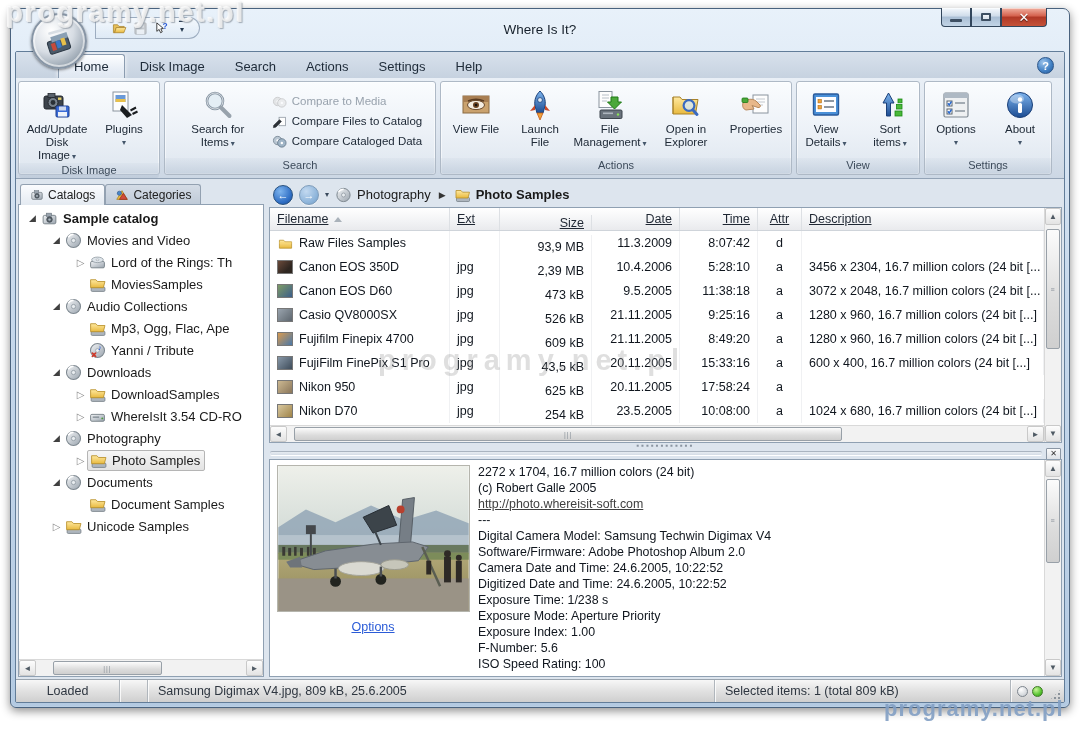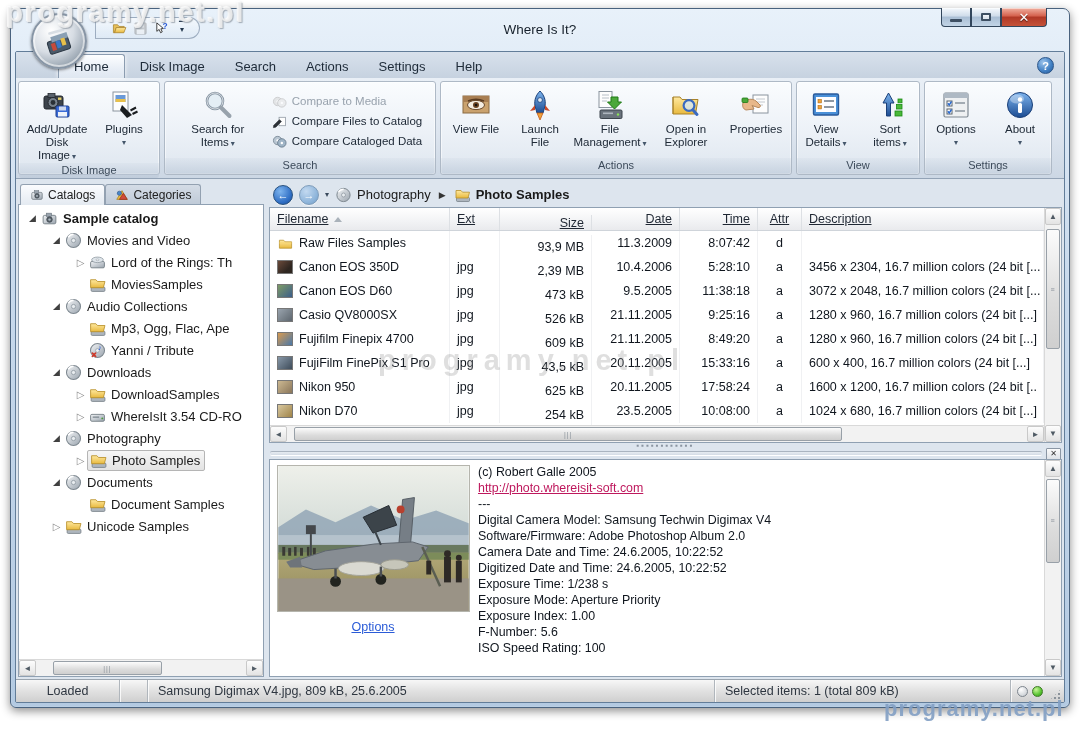--- a/index.html
+++ b/index.html
@@ -141,21 +141,21 @@
   .ridge { flex:1; height:5px; border-top:1px solid #aab4c0; border-bottom:1px solid #fff; background:linear-gradient(#e7ecf2,#d4dce5); border-radius:2px; }
   .xbtn { width:15px; height:12px; border:1px solid #8a96a4; background:linear-gradient(#fbfbfb,#dfe3e8); font-size:8px; color:#333; display:flex; align-items:center; justify-content:center; border-radius:1px; }
 
   
   .preview { flex:1; border:1px solid #8fa0b2; background:#fff; display:flex; min-height:0; }
   .pv-left { width:206px; flex:0 0 206px; padding:5px 6px; display:flex; flex-direction:column; align-items:center; }
   .pv-photo { width:193px; height:147px; border:1px solid #b5b5ad; }
   .pv-options { margin-top:8px; font-size:12.5px; color:#2a5bd7; text-decoration:underline; cursor:pointer; }
   .pv-text { flex:1; padding:4px 6px 0 2px; font-size:12.4px; line-height:16px; color:#10161e; overflow:hidden; }
   .pv-line { white-space:nowrap; }
-  .pv-link { color:#be185d; text-decoration:underline; }
+  .pv-link { color:#404040; text-decoration:underline; }
 
   
   .statusbar { height:23px; flex:0 0 23px; background:linear-gradient(#f7f7f7,#e3e3e3 45%,#cfcfcf); border-top:1px solid #9aa4ae; display:flex; align-items:stretch; font-size:12.5px; color:#2e3640; }
   .sb-cell { display:flex; align-items:center; padding:0 10px; border-right:1px solid #b0b6bc; box-shadow:1px 0 0 rgba(255,255,255,.8); white-space:nowrap; overflow:hidden; }
   .sb-loaded { width:104px; justify-content:center; flex:0 0 104px; }
   .sb-empty { width:28px; flex:0 0 28px; padding:0; }
   .sb-file { flex:1; min-width:0; }
   .sb-sel { width:296px; flex:0 0 296px; }
   .sb-leds { display:flex; align-items:center; gap:4px; padding:0 6px; }
   .led { width:11px; height:11px; border-radius:50%; border:1px solid #7e868e; }
@@ -820,21 +820,20 @@
                 <div class="tr">
                   <div class="td c-name">
                       <span class="fthumb t6"></span>
                       <span>Nikon 950</span>
                     </div>
                   <div class="td c-ext">jpg</div>
                   <div class="td c-size">625 kB</div>
                   <div class="td c-date">20.11.2005</div>
                   <div class="td c-time">17:58:24</div>
                   <div class="td c-attr">a</div>
-                  <div class="td c-desc">1600 x 1200, 16.7 million colors (24 bit [..</div>
                 </div>
                 <div class="tr">
                   <div class="td c-name">
                       <span class="fthumb t7"></span>
                       <span>Nikon D70</span>
                     </div>
                   <div class="td c-ext">jpg</div>
                   <div class="td c-size">254 kB</div>
                   <div class="td c-date">23.5.2005</div>
                   <div class="td c-time">10:08:00</div>
@@ -920,20 +919,21 @@
                     <circle cx="171.5" cy="89" r="3.5"></circle>
                     <rect x="180" y="96" width="6" height="22"></rect>
                     <circle cx="183" cy="93" r="3"></circle>
                     <rect x="150" y="96" width="5" height="14"></rect>
                   </g>
                 <circle cx="124" cy="44" r="4" fill="#b8402e"></circle>
               </svg>
               <span class="pv-options">Options</span>
             </div>
             <div class="pv-text">
+              <div class="pv-line">2272 x 1704, 16.7 million colors (24 bit)</div>
               <div class="pv-line">(c) Robert Galle 2005</div>
               <div class="pv-line pv-link">http://photo.whereisit-soft.com</div>
               <div class="pv-line">---</div>
               <div class="pv-line">Digital Camera Model: Samsung Techwin Digimax V4</div>
               <div class="pv-line">Software/Firmware: Adobe Photoshop Album 2.0</div>
               <div class="pv-line">Camera Date and Time: 24.6.2005, 10:22:52</div>
               <div class="pv-line">Digitized Date and Time: 24.6.2005, 10:22:52</div>
               <div class="pv-line">Exposure Time: 1/238 s</div>
               <div class="pv-line">Exposure Mode: Aperture Priority</div>
               <div class="pv-line">Exposure Index: 1.00</div>

